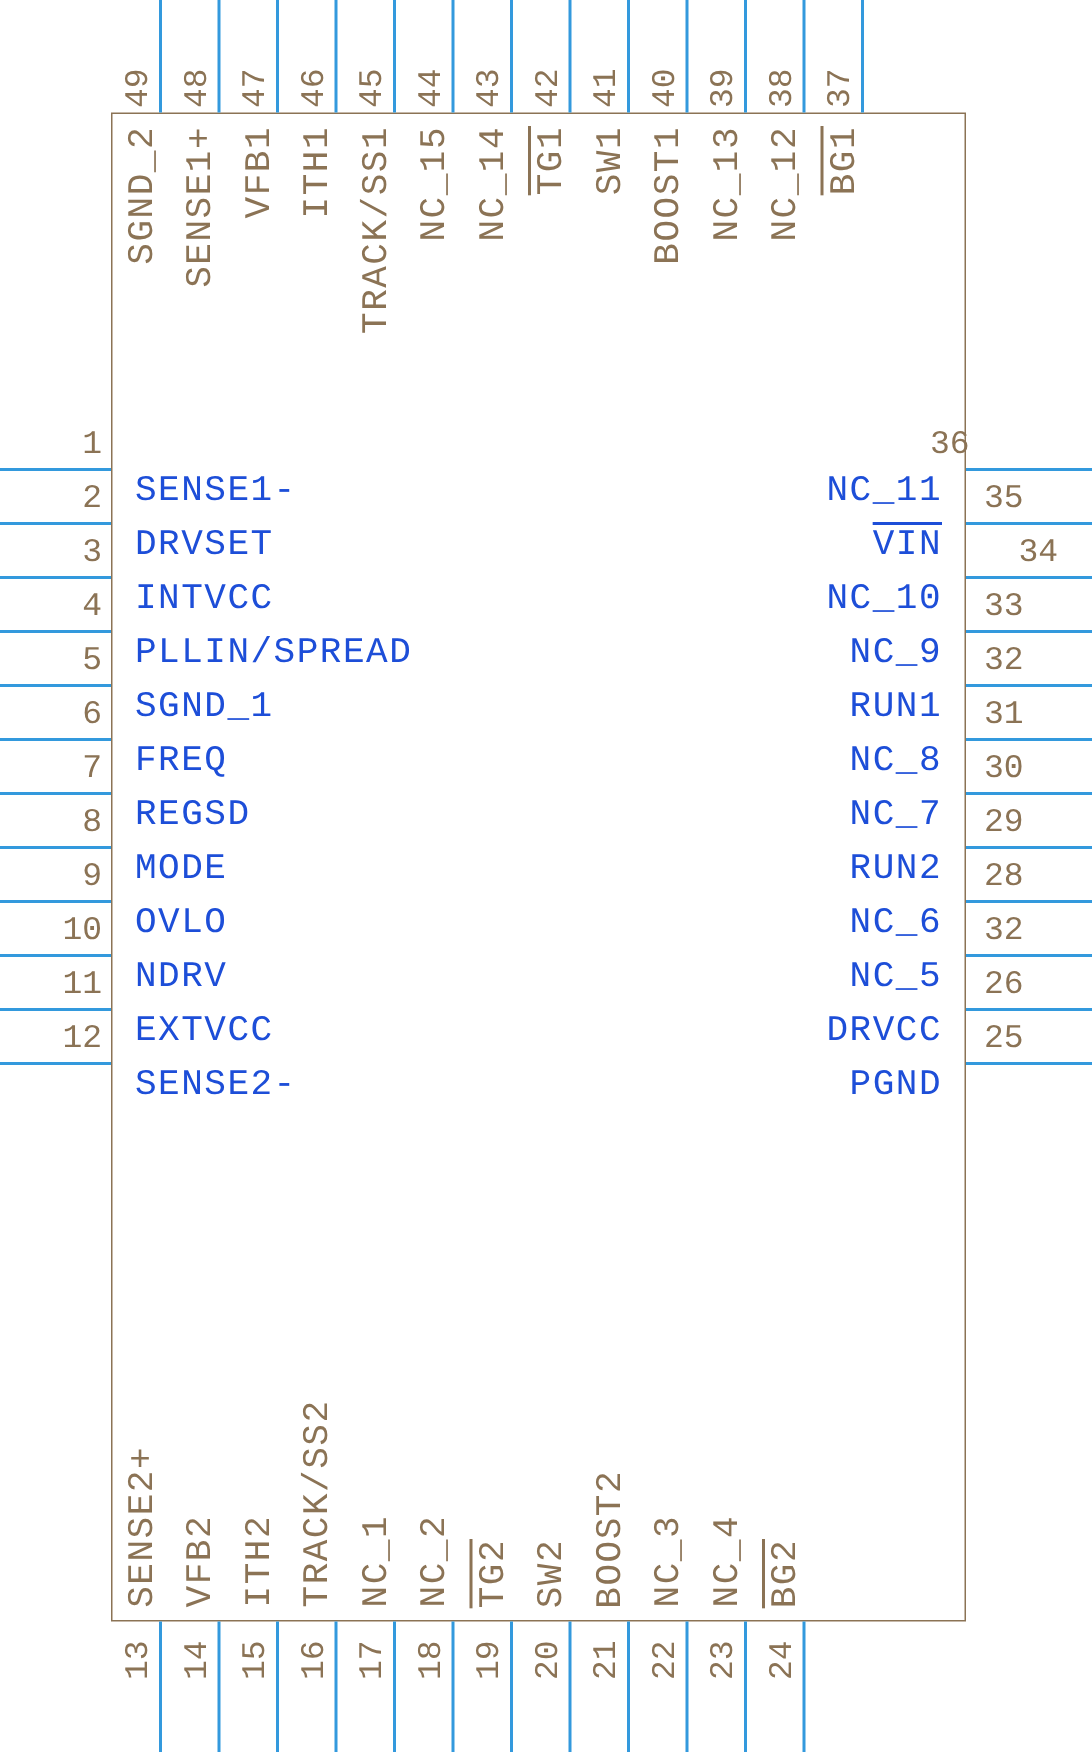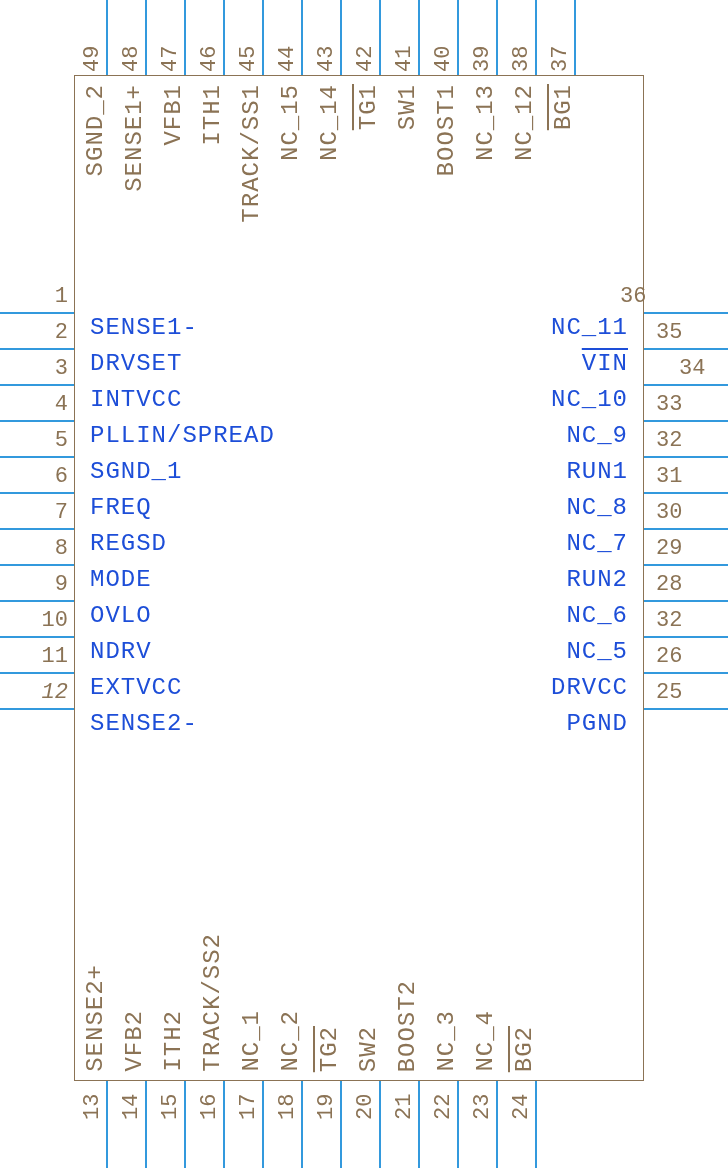--- a/index.html
+++ b/index.html
@@ -108,21 +108,21 @@
     <div class="hlead" style="left:0px; top:600px; width:74px;"></div>
     <div class="hnum" style="left:8px; top:574px; width:60px;">9</div>
     <div class="hlabel" style="left:90px; top:604px;">OVLO</div>
     <div class="hlead" style="left:0px; top:636px; width:74px;"></div>
     <div class="hnum" style="left:8px; top:610px; width:60px;">10</div>
     <div class="hlabel" style="left:90px; top:640px;">NDRV</div>
     <div class="hlead" style="left:0px; top:672px; width:74px;"></div>
     <div class="hnum" style="left:8px; top:646px; width:60px;">11</div>
     <div class="hlabel" style="left:90px; top:676px;">EXTVCC</div>
     <div class="hlead" style="left:0px; top:708px; width:74px;"></div>
-    <div class="hnum" style="left:8px; top:682px; width:60px;font-style:italic;">12</div>
+    <div class="hnum" style="left:8px; top:682px; width:60px;">12</div>
     <div class="hlabel" style="left:90px; top:712px;text-align:center;">SENSE2-</div>
     <div class="hlead" style="left:644px; top:312px; width:84px;"></div>
     <div class="hnum right" style="left:620px; top:286px; width:60px;">36</div>
     <div class="hlabel right" style="right:100px; top:316px;">NC_11</div>
     <div class="hlead" style="left:644px; top:348px; width:84px;"></div>
     <div class="hnum right" style="left:656px; top:322px; width:60px;">35</div>
     <div class="hlabel right overbar" style="right:100px; top:352px;">VIN</div>
     <div class="hlead" style="left:644px; top:384px; width:84px;"></div>
     <div class="hnum right" style="left:656px; top:358px; width:60px;margin-left:23px;">34</div>
     <div class="hlabel right" style="right:100px; top:388px;">NC_10</div>

